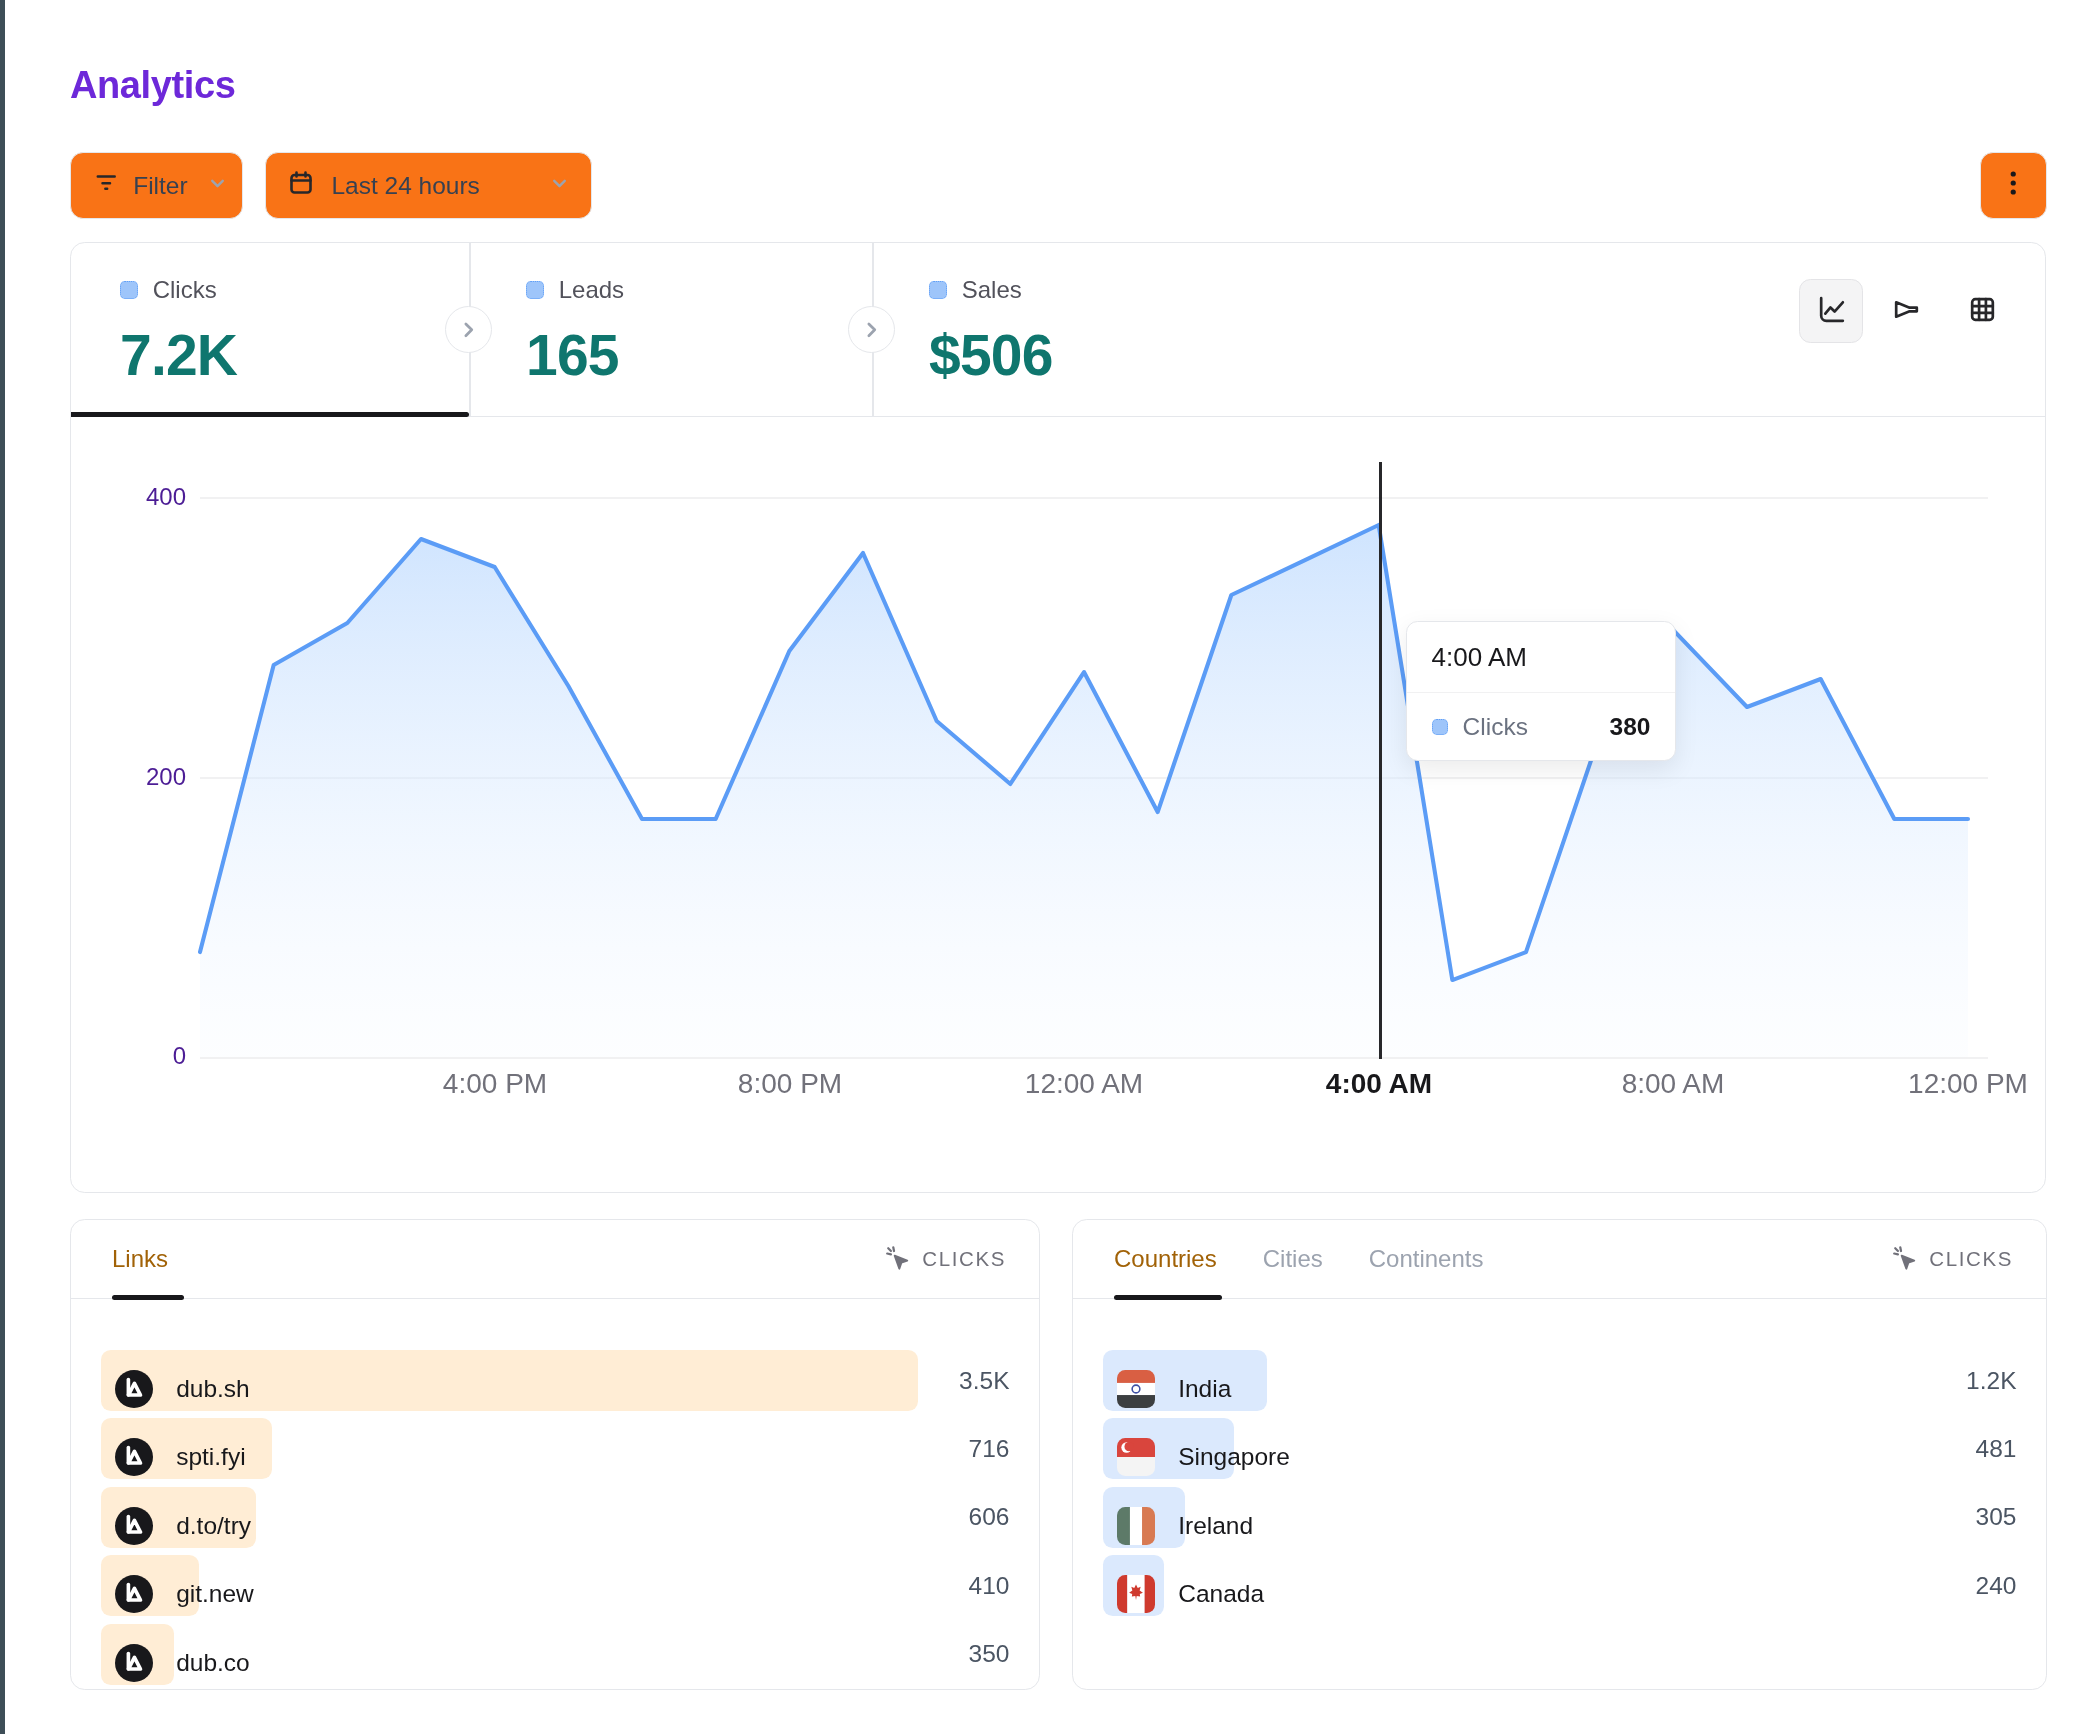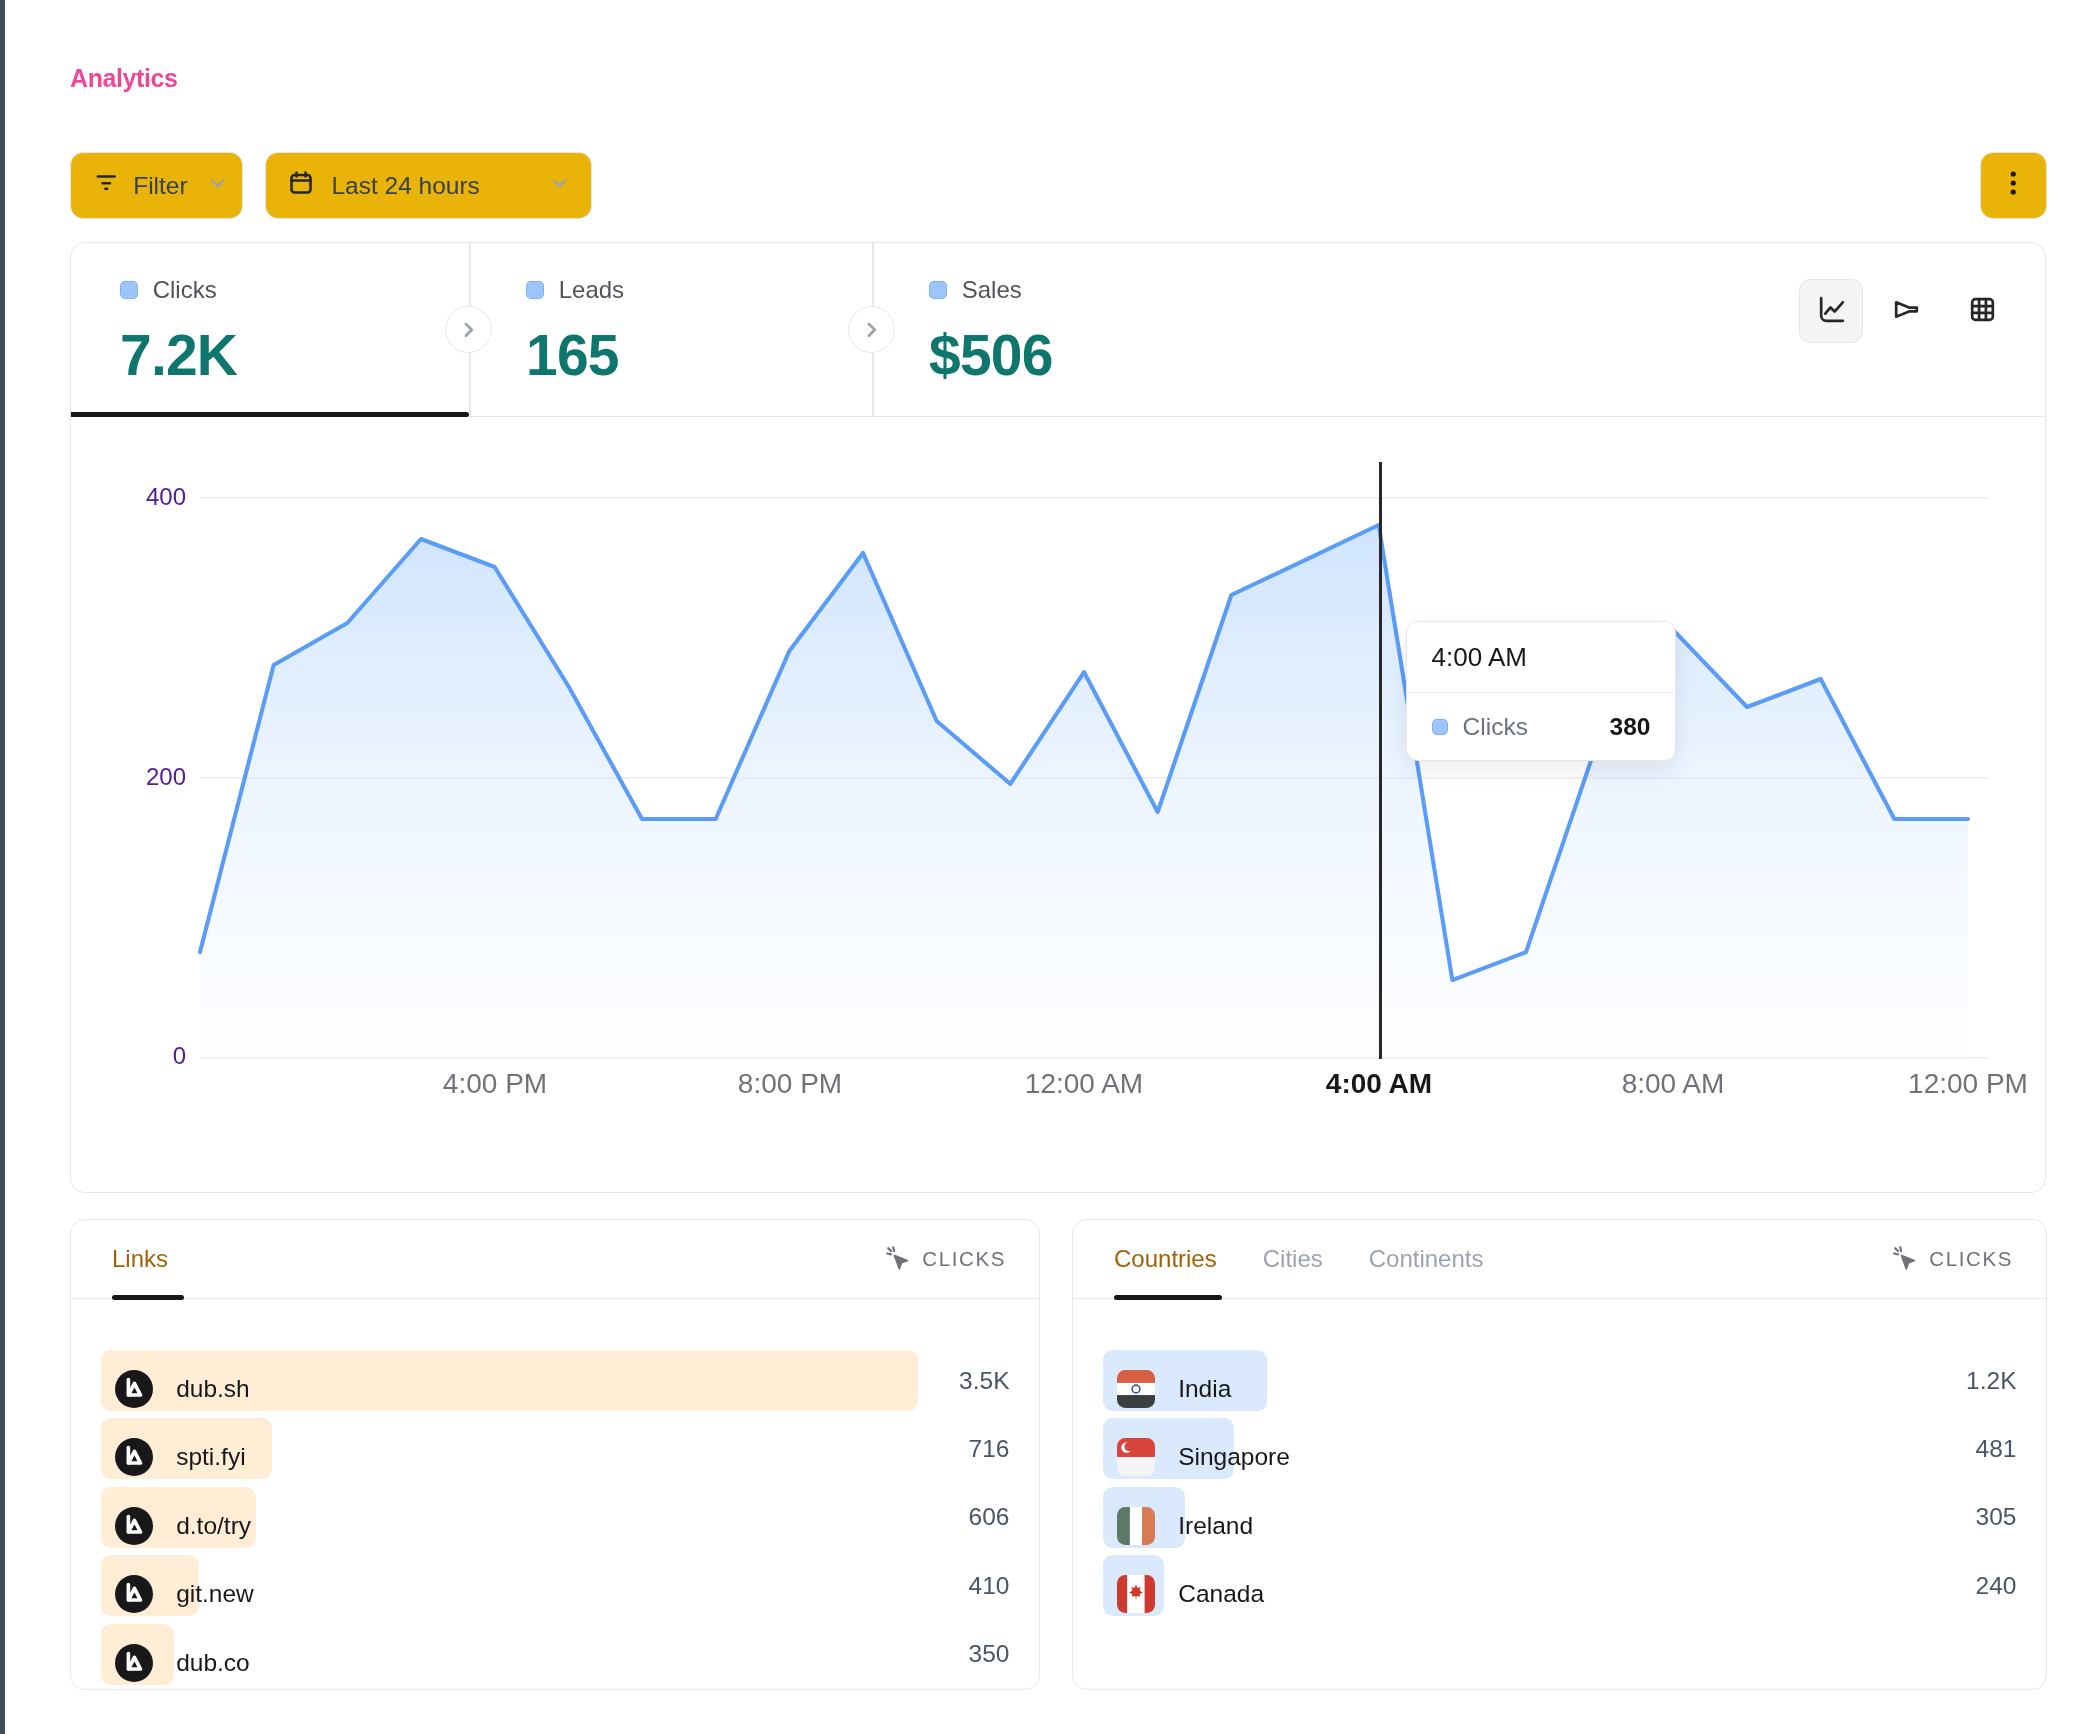--- a/index.html
+++ b/index.html
@@ -1,22 +1,22 @@
 <!DOCTYPE html>
 <html style="font-size:13px"><head>
 <meta charset="utf-8">
 <style>
   * { box-sizing: border-box; margin: 0; padding: 0; }
   html,body { width: 2096px; height: 1735px; background:#fff; font-family:"Liberation Sans", sans-serif; overflow:hidden; }
   .edge-strip { position:absolute; left:0; top:0; width:4.9px; height:1735px; background:#3d4e57; }
 
-  .page-title { position:absolute; left:70px; top:64px; font-size:25px; font-weight:700; color:#ec4899; letter-spacing:-0.4px; }
+  .page-title { position:absolute; left:70px; top:64px; font-size:38px; font-weight:700; color:#6d28d9; letter-spacing:-0.4px; }
 
   
-  .btn { display:flex; align-items:center; background:#eab308; border:1.6px solid #e5e7eb; border-radius:13px; height:67px; color:#374151; font-size:24.5px; font-weight:500; cursor:pointer; }
+  .btn { display:flex; align-items:center; background:#f97316; border:1.6px solid #e5e7eb; border-radius:13px; height:67px; color:#374151; font-size:24.5px; font-weight:500; cursor:pointer; }
   .filter-btn { position:absolute; left:70px; top:152px; width:173px; padding:0 23px; gap:14.7px; }
   .range-btn  { position:absolute; left:265px; top:152px; width:327px; padding:0 21px; gap:16.4px; }
   .range-btn .spacer { flex:1; }
   .kebab-btn { position:absolute; left:1980px; top:152px; width:67px; justify-content:center; }
   .icon-stroke { stroke:#27272a; stroke-width:2.6; fill:none; stroke-linecap:round; stroke-linejoin:round; }
   .icon-gray  { stroke:#9ca3af; stroke-width:2.8; fill:none; stroke-linecap:round; stroke-linejoin:round; }
 
   
   .main-card { position:absolute; left:70px; top:242px; width:1976px; height:951px; border:1.6px solid #e5e7eb; border-radius:14.7px; background:#fff; }
   .stats-header { position:absolute; left:0; top:0; width:100%; height:174px; border-bottom:1.6px solid #e5e7eb; }

